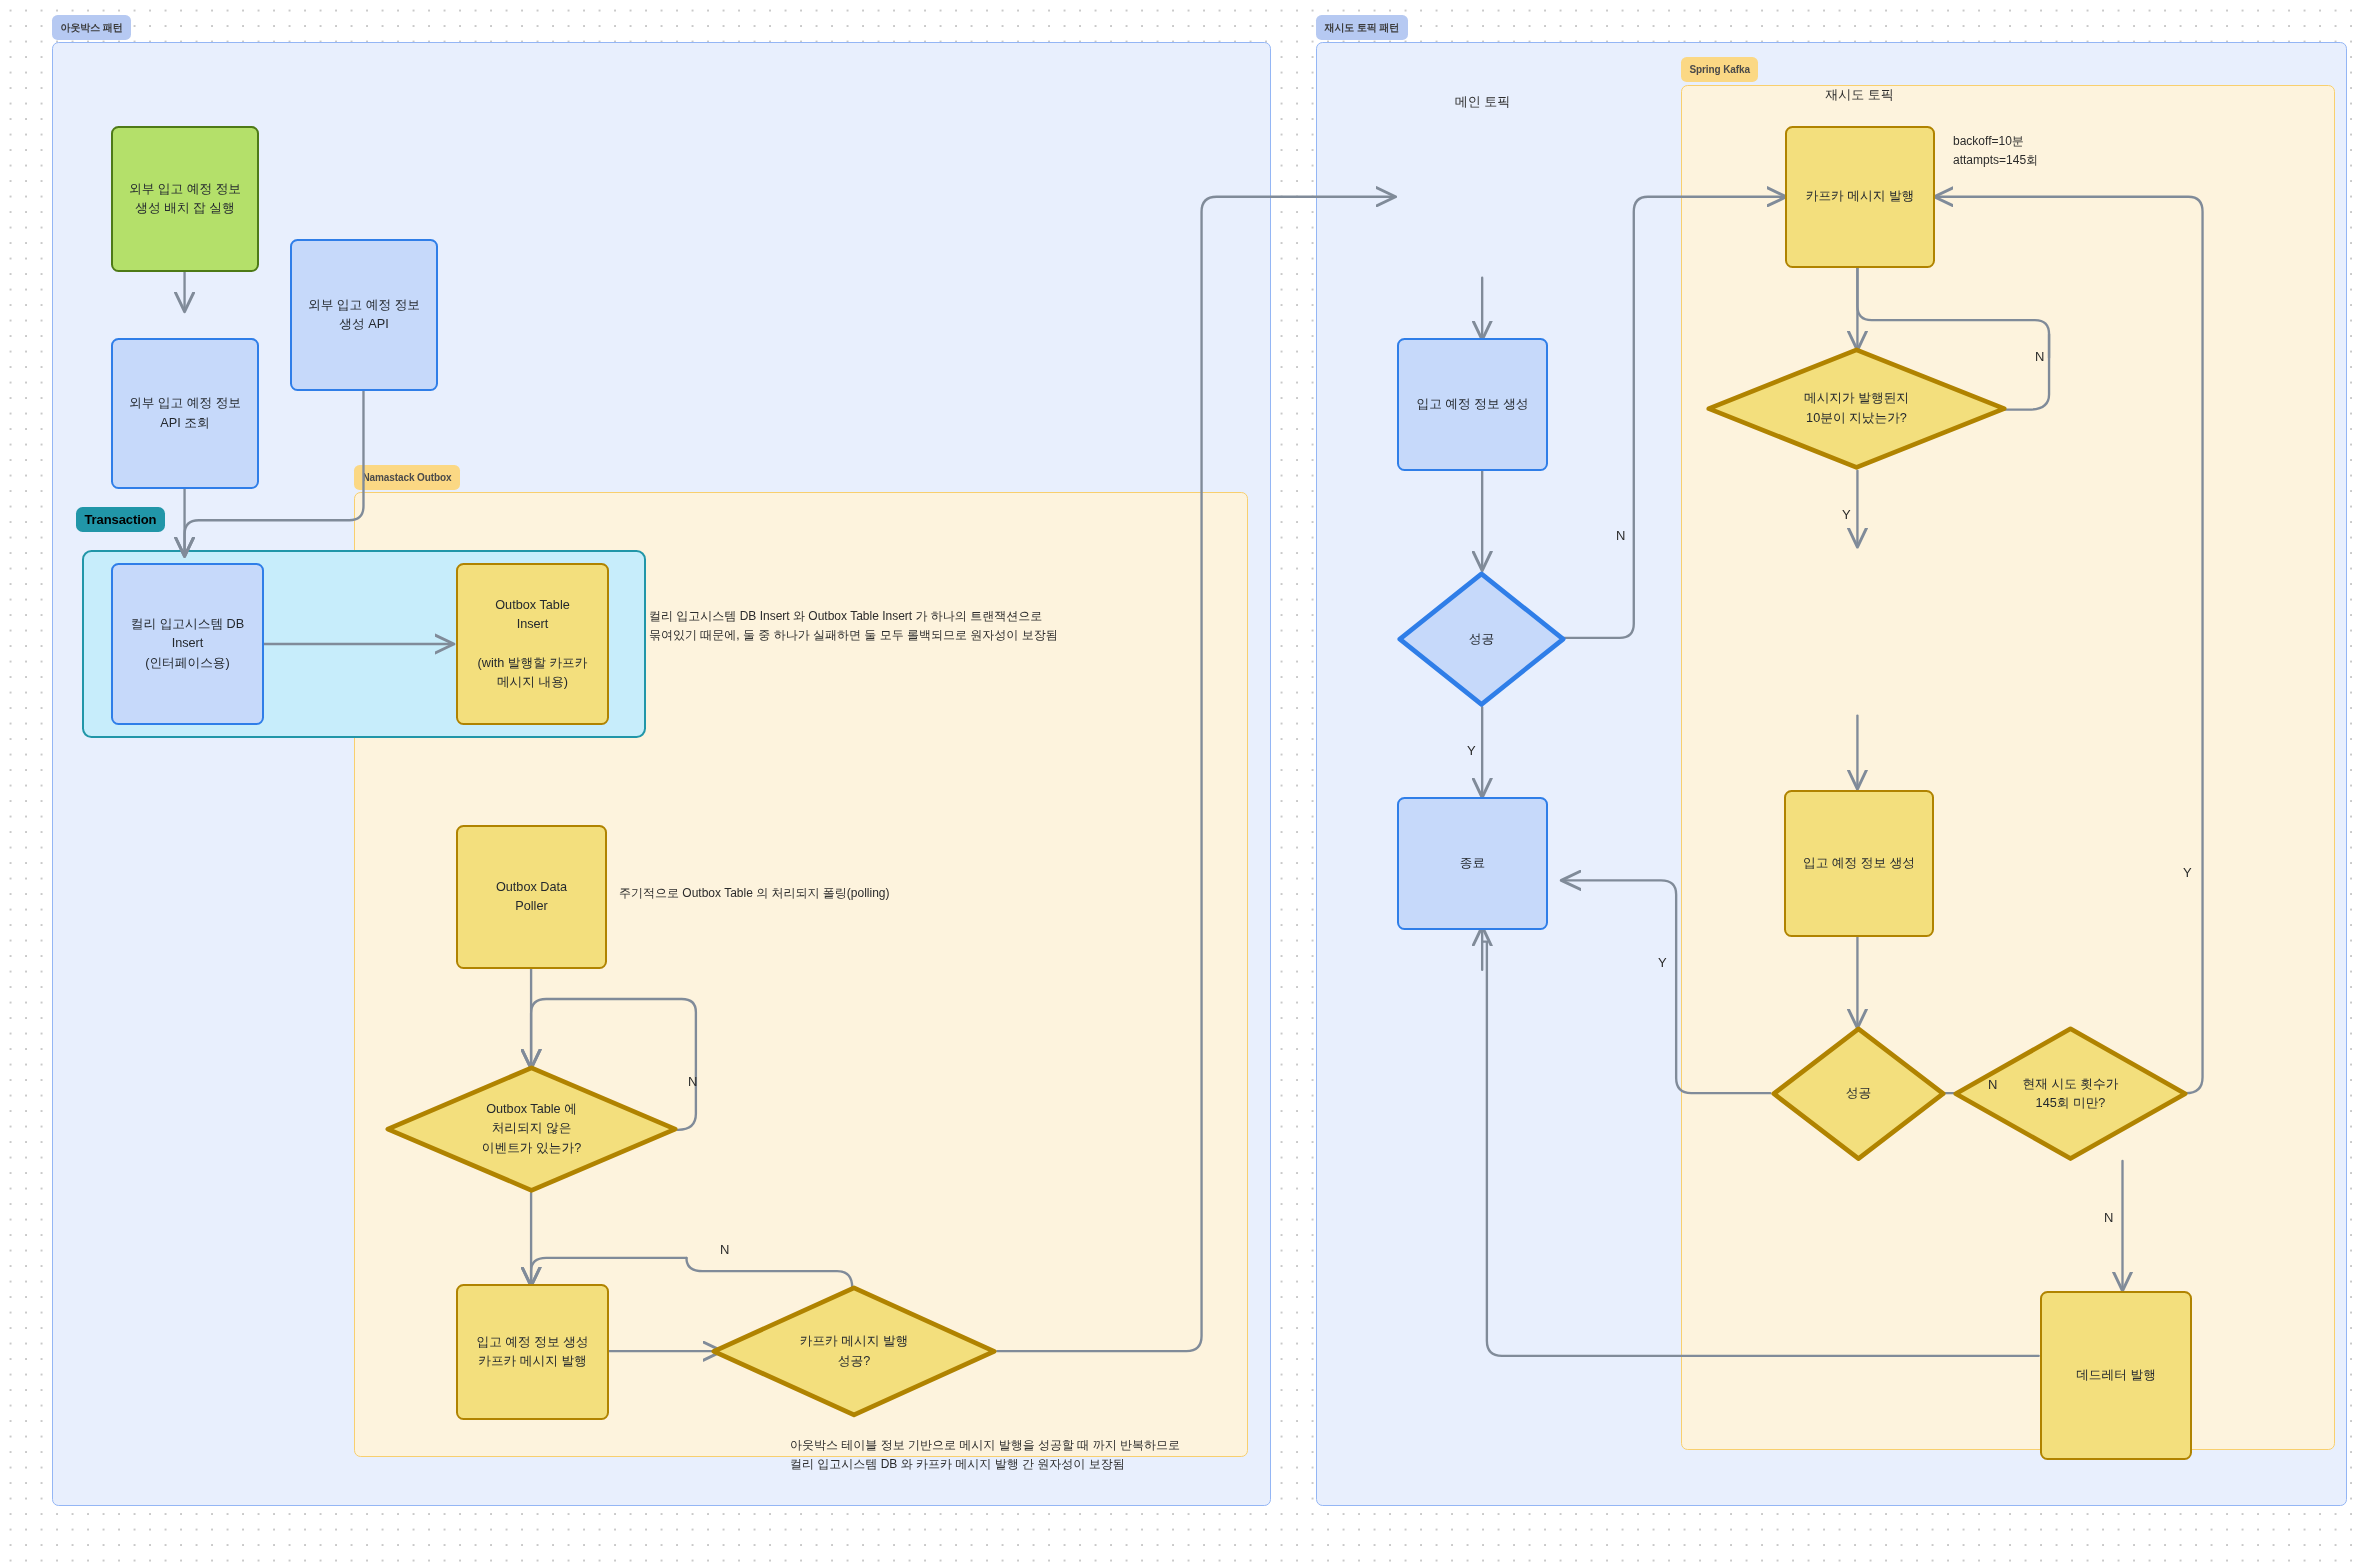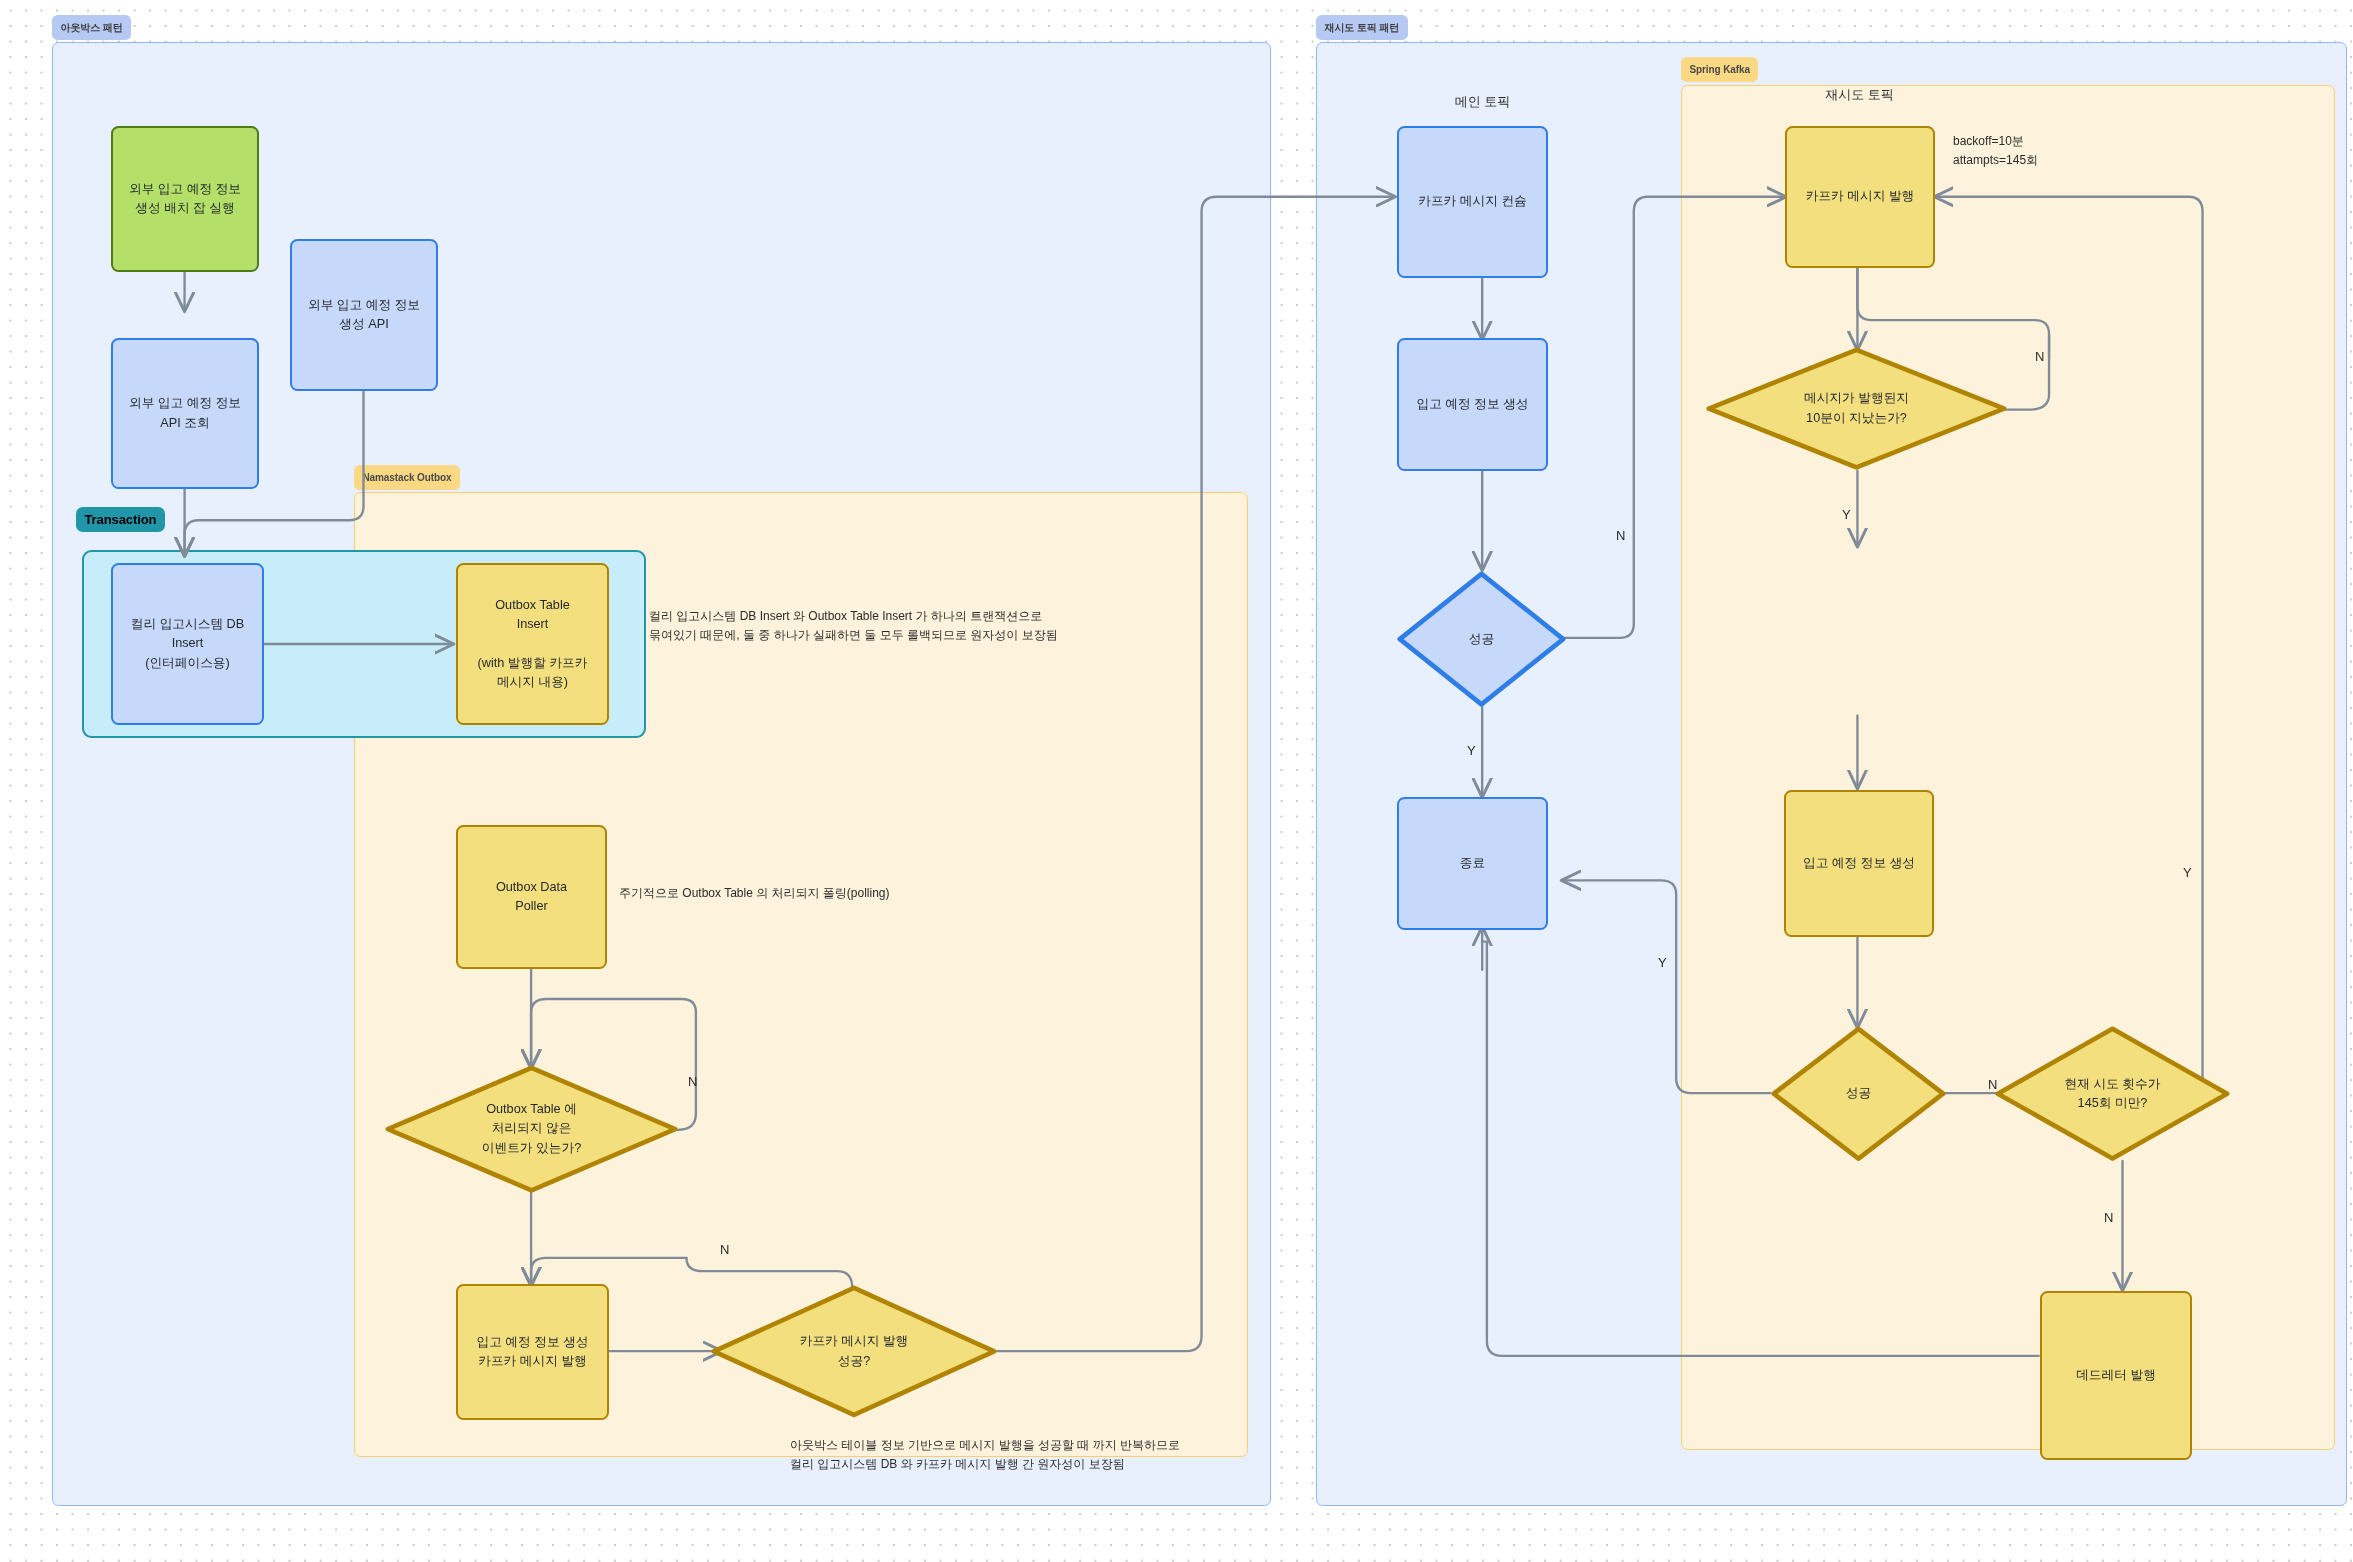--- a/index.html
+++ b/index.html
@@ -218,21 +218,20 @@
     </svg>
     <div class="lbl">카프카 메시지 발행
 성공?</div>
   </div>
 
   <div class="note" style="left:790px;top:1436px;width:471px;">아웃박스 테이블 정보 기반으로 메시지 발행을 성공할 때 까지 반복하므로
 컬리 입고시스템 DB 와 카프카 메시지 발행 간 원자성이 보장됨</div>
 
   <div class="caption" style="left:1393px;top:93px;width:179px;">메인 토픽</div>
 
-  <div class="node n-blue" style="left:1397px;top:126px;width:151px;height:152px;">카프카 메시지 컨슘</div>
 
   <div class="node n-blue" style="left:1397px;top:338px;width:151px;height:133px;">입고 예정 정보 생성</div>
 
   <div class="dia" style="left:1397px;top:571px;width:169px;height:137px;">
     <svg class="shape" viewBox="0 0 360 290" preserveAspectRatio="none">
       <polygon points="180,6 354,145 180,284 6,145" fill="#c6d9fa" stroke="#2f7ee8" stroke-width="10" stroke-linejoin="round"></polygon>
     </svg>
     <div class="lbl">성공</div>
   </div>
 
@@ -256,21 +255,21 @@
 
   <div class="node n-yellow" style="left:1784px;top:790px;width:150px;height:147px;">입고 예정 정보 생성</div>
 
   <div class="dia" style="left:1771px;top:1026px;width:175px;height:136px;">
     <svg class="shape" viewBox="0 0 372 288" preserveAspectRatio="none">
       <polygon points="186,6 366,144 186,282 6,144" fill="#f3df7d" stroke="#b08300" stroke-width="10" stroke-linejoin="round"></polygon>
     </svg>
     <div class="lbl">성공</div>
   </div>
 
-  <div class="dia" style="left:1995px;top:1026px;width:235px;height:136px;">
+  <div class="dia" style="left:1953px;top:1026px;width:235px;height:136px;">
     <svg class="shape" viewBox="0 0 500 288" preserveAspectRatio="none">
       <polygon points="250,6 494,144 250,282 6,144" fill="#f3df7d" stroke="#b08300" stroke-width="10" stroke-linejoin="round"></polygon>
     </svg>
     <div class="lbl">현재 시도 횟수가
 145회 미만?</div>
   </div>
 
   <div class="node n-yellow" style="left:2040px;top:1291px;width:152px;height:169px;">데드레터 발행</div>
 
   <div class="elbl" style="left:688px;top:1074px;">N</div>

